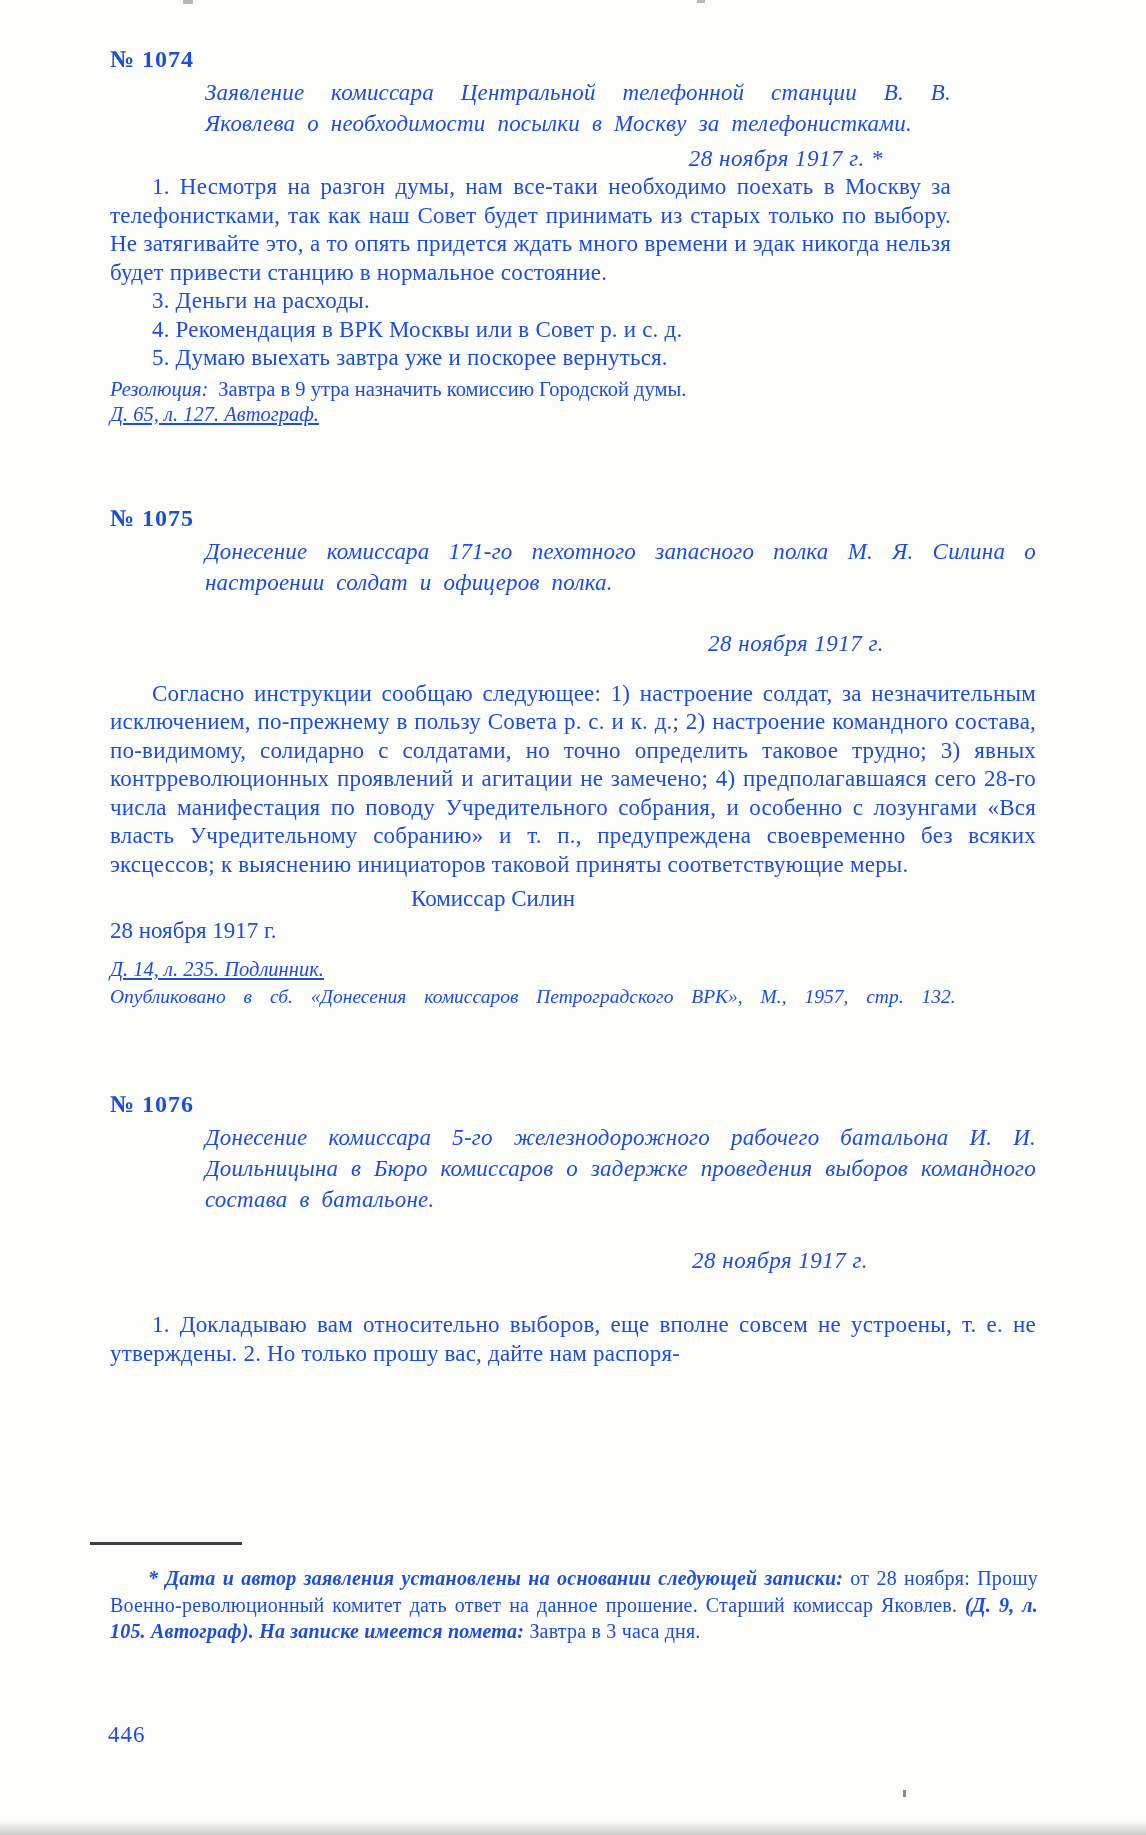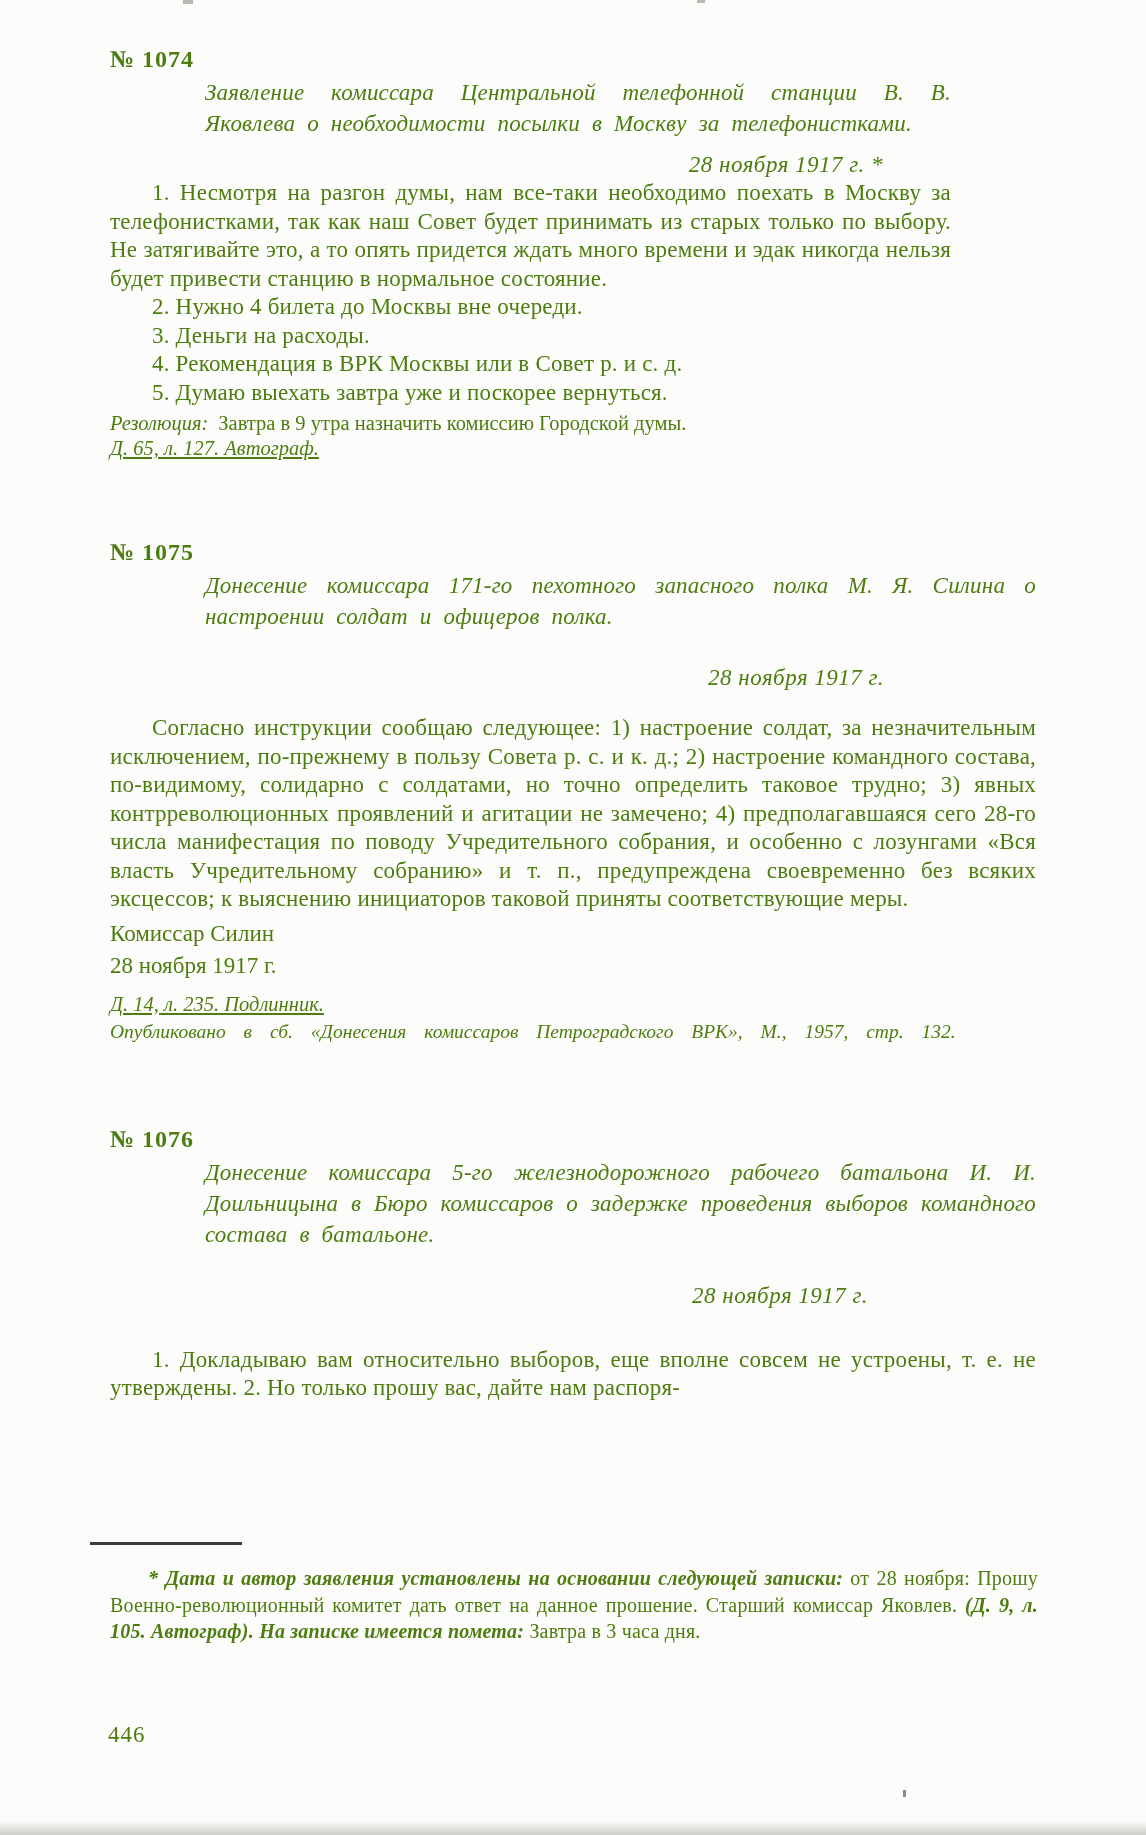--- a/index.html
+++ b/index.html
@@ -3,41 +3,41 @@
 <meta charset="utf-8">
 <style>
   html,body{margin:0;padding:0;}
   body{
     width:1146px;height:1835px;overflow:hidden;
     background:#f4f3f0;
     font-family:"Liberation Serif","DejaVu Serif",serif;
   }
   .page{
     position:relative;width:1146px;height:1835px;box-sizing:border-box;
-    background:#fcfcfa;color:#4d7c0f;
+    background:#fcfcfa;color:#1d4ed8;
     padding:46px 110px 0 110px;
   }
   .doc{position:relative;}
   .doc-number{font-size:24px;font-weight:bold;letter-spacing:1px;margin:0 0 4px 0;}
   .doc-heading{
     font-style:italic;font-size:23px;line-height:31px;
     margin-left:95px;text-align:justify;word-spacing:6px;letter-spacing:0.2px;
   }
   .doc-date{
     font-style:italic;font-size:23px;line-height:28px;text-align:right;letter-spacing:0.5px;
   }
   .body-par{
     font-size:23px;line-height:28.5px;text-align:justify;
     text-indent:42px;margin:0;letter-spacing:0.2px;
   }
   .narrow{padding-right:85px;}
   .res-line{font-size:20.5px;line-height:25px;margin:4px 0 0 0;}
   .res-label{font-style:italic;margin-right:10px;font-family:Liberation Serif, serif;}
   .archival{font-style:italic;font-size:20.5px;line-height:25px;margin:0;text-decoration:underline;}
-  .signature{font-size:23px;line-height:28px;text-align:left;padding-right:160px;margin:6px 0 0 0;}
+  .signature{font-size:23px;line-height:28px;text-align:center;padding-right:160px;margin:6px 0 0 0;}
   .date-plain{font-size:23px;line-height:28px;margin:4px 0 0 0;}
   .published{font-style:italic;font-size:19.5px;line-height:25px;margin:2px 0 0 0;word-spacing:13px;}
   .footnote-block{position:absolute;left:110px;right:108px;top:1542px;}
   .footnote-rule{width:152px;height:3px;background:#3d3d3d;margin-left:-20px;}
   .footnote{
     font-size:20px;line-height:26.5px;text-align:justify;text-indent:38px;
     margin:20px 0 0 0;letter-spacing:0.2px;
   }
   .footnote .it{font-style:italic;font-weight:bold;}
   .footnote .rg{font-style:normal;}
@@ -47,40 +47,39 @@
   .speck.s2{left:697px;top:0;width:8px;height:3px;}
   .speck.s3{left:903px;top:1790px;width:3px;height:7px;background:#8d8b86;}
   .bottom-shade{
     position:absolute;left:0;right:0;bottom:0;height:14px;
     background:linear-gradient(to bottom, rgba(60,58,54,0), rgba(60,58,54,0.25));
   }
   .mt-date{margin-top:32px;}
   .mt-body{margin-top:22px;}
   .doc-1075{margin-top:78px;}
   .doc-1076{margin-top:82px;}
-  .d1074-date{padding-right:68px;margin-top:12px;}
+  .d1074-date{padding-right:68px;margin-top:6px;}
   .d1075-date{padding-right:152px;}
   .d1076-date{padding-right:168px;}
   .d1076-body{margin-top:36px;}
 </style>
 </head>
 <body>
 
 <div class="page">
 
   <div class="speck s1"></div>
   <div class="speck s2"></div>
   <div class="speck s3"></div>
 
   <section class="doc narrow">
     <div class="doc-number">№ 1074</div>
     <div class="doc-heading">Заявление комиссара Центральной телефонной станции В. В. Яковлева о необходимости посылки в Москву за телефонистками.</div>
     <div class="doc-date d1074-date">28 ноября 1917 г. *</div>
     <p class="body-par">1. Несмотря на разгон думы, нам все-таки необходимо поехать в Москву за телефонистками, так как наш Совет будет принимать из старых только по выбору. Не затягивайте это, а то опять придется ждать много времени и эдак никогда нельзя будет привести станцию в нормальное состояние.</p>
-    <p class="body-par">2. Нужно 4 билета до Москвы вне очереди.</p>
     <p class="body-par">3. Деньги на расходы.</p>
     <p class="body-par">4. Рекомендация в ВРК Москвы или в Совет р. и с. д.</p>
     <p class="body-par">5. Думаю выехать завтра уже и поскорее вернуться.</p>
     <p class="res-line"><span class="res-label">Резолюция:</span><span>Завтра в 9 утра назначить комиссию Городской думы.</span></p>
     <p class="archival">Д. 65, л. 127. Автограф.</p>
   </section>
 
   <section class="doc doc-1075">
     <div class="doc-number">№ 1075</div>
     <div class="doc-heading">Донесение комиссара 171-го пехотного запасного полка М. Я. Силина о настроении солдат и офицеров полка.</div>

